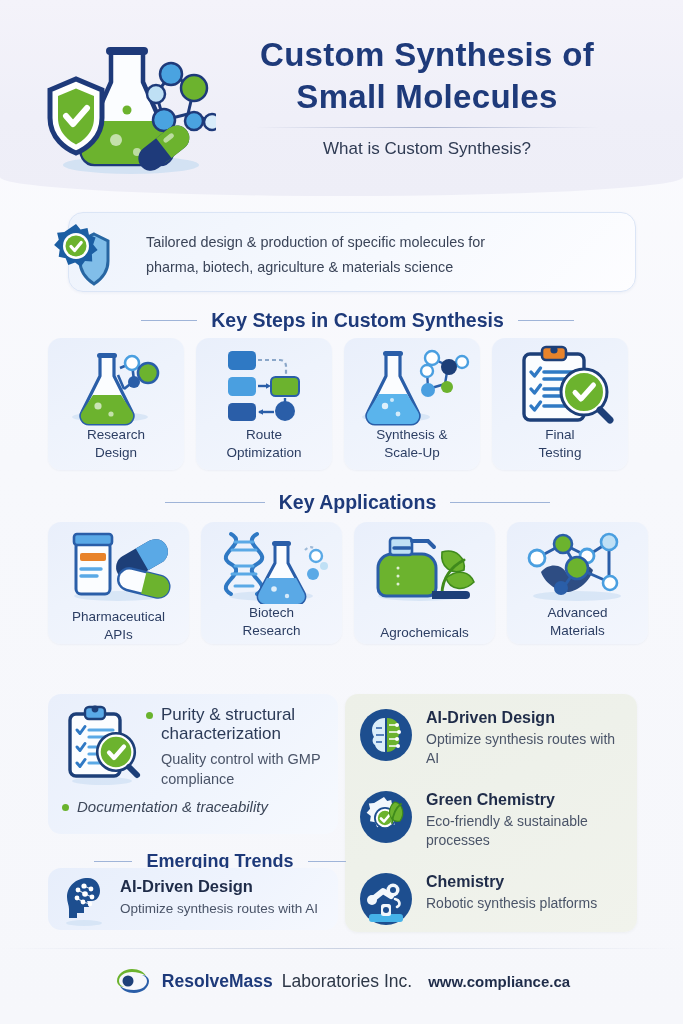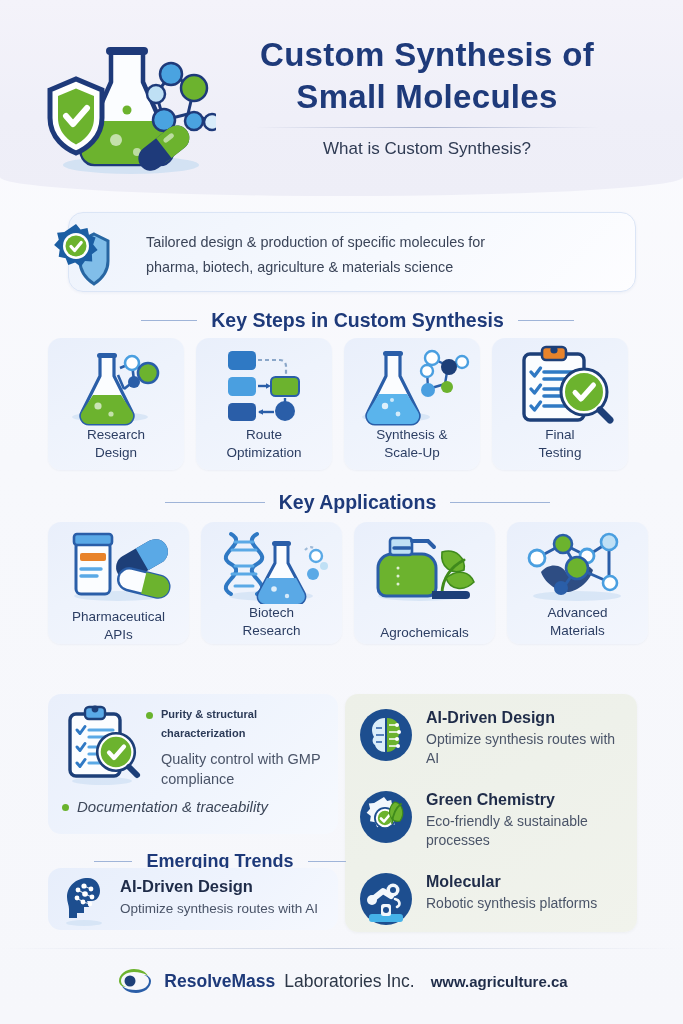--- a/index.html
+++ b/index.html
@@ -87,21 +87,21 @@
     position:absolute; left:345px; top:694px; width:292px; height:238px;
     background:linear-gradient(150deg,#edf0e8 0%,#eef1ea 45%,#f1f3ec 100%);
     border-radius:13px;
     box-shadow:0 1px 3px rgba(60,70,50,.05);
   }
   .bullet-row { position:absolute; display:flex; gap:8px; }
   .dot {
     width:7px; height:7px; border-radius:50%; background:#69b32d;
     margin-top:7px; flex:0 0 auto;
   }
-  .b-strong { font-size:11px; font-weight:bold; color:#2b3a57; line-height:19px; }
+  .b-strong { font-size:17px; font-weight:normal; color:#2b3a57; line-height:19px; }
   .b-sub { font-size:14.5px; color:#4a5468; line-height:20px; margin-top:6px; }
   .b-plain { font-size:15px; color:#3d4759; line-height:20px;font-style:italic; }
 
   .tr-row { position:absolute; display:flex; gap:13px; align-items:flex-start; }
   .tr-icon { width:54px; height:54px; flex:0 0 auto; }
   .tr-title { font-size:16px; font-weight:bold; color:#1f2c49; line-height:20px; }
   .tr-desc { font-size:14px; color:#4a5468; line-height:19px; margin-top:2px; }
 
   
   .trend-card {
@@ -534,21 +534,21 @@
           <rect x="22" y="32" width="10" height="12" rx="2.5" fill="#f2f7fc"></rect>
           <circle cx="27" cy="38" r="3" fill="#1d4e8f"></circle>
           <path d="M14 27l10-8 8 5" stroke="#f2f7fc" stroke-width="6" fill="none" stroke-linecap="round" stroke-linejoin="round"></path>
           <circle cx="13" cy="28" r="5" fill="#f2f7fc"></circle>
           <circle cx="34" cy="18" r="6.5" fill="#f2f7fc"></circle>
           <circle cx="34" cy="18" r="3" fill="#1d4e8f"></circle>
           <path d="M36 27c5 1 6 6 2 8" stroke="#f2f7fc" stroke-width="2.6" fill="none" stroke-linecap="round"></path>
         </svg>
       </div>
       <div>
-        <div class="tr-title">Molecular</div>
+        <div class="tr-title">Chemistry</div>
         <div class="tr-desc" style="width:215px;">Robotic synthesis platforms</div>
       </div>
     </div>
   </div>
 
   <div class="sec-head small" style="top:851px; width:340px; left:34px;">
     <span class="line" style="width:38px;"></span>
     <span class="ttl">Emerging Trends</span>
     <span class="line" style="width:38px;"></span>
   </div>
@@ -581,16 +581,16 @@
   <div class="footer">
     <div class="f-logo">
       <svg viewBox="0 0 40 34" width="40" height="34">
         <path d="M4 17c0-7 7-12 15-12 7 0 12 3 14 7-4-3-9-4-14-4-8 0-13 4-13 9 0 3 2 5 5 6-4 0-7-3-7-6z" fill="#6cb32e"></path>
         <path d="M36 17c0 7-7 12-15 12-7 0-12-3-14-7 4 3 9 4 14 4 8 0 13-4 13-9 0-3-2-5-5-6 4 0 7 3 7 6z" fill="#2a5ea8"></path>
         <circle cx="15" cy="17" r="5.5" fill="#1d3f78"></circle>
       </svg>
     </div>
     <span class="f-brand">ResolveMass</span>
     <span class="f-co">Laboratories Inc.</span>
-    <span class="f-url">www.agriculture.ca</span>
+    <span class="f-url">www.compliance.ca</span>
   </div>
 
 </div>
 
 </body></html>

